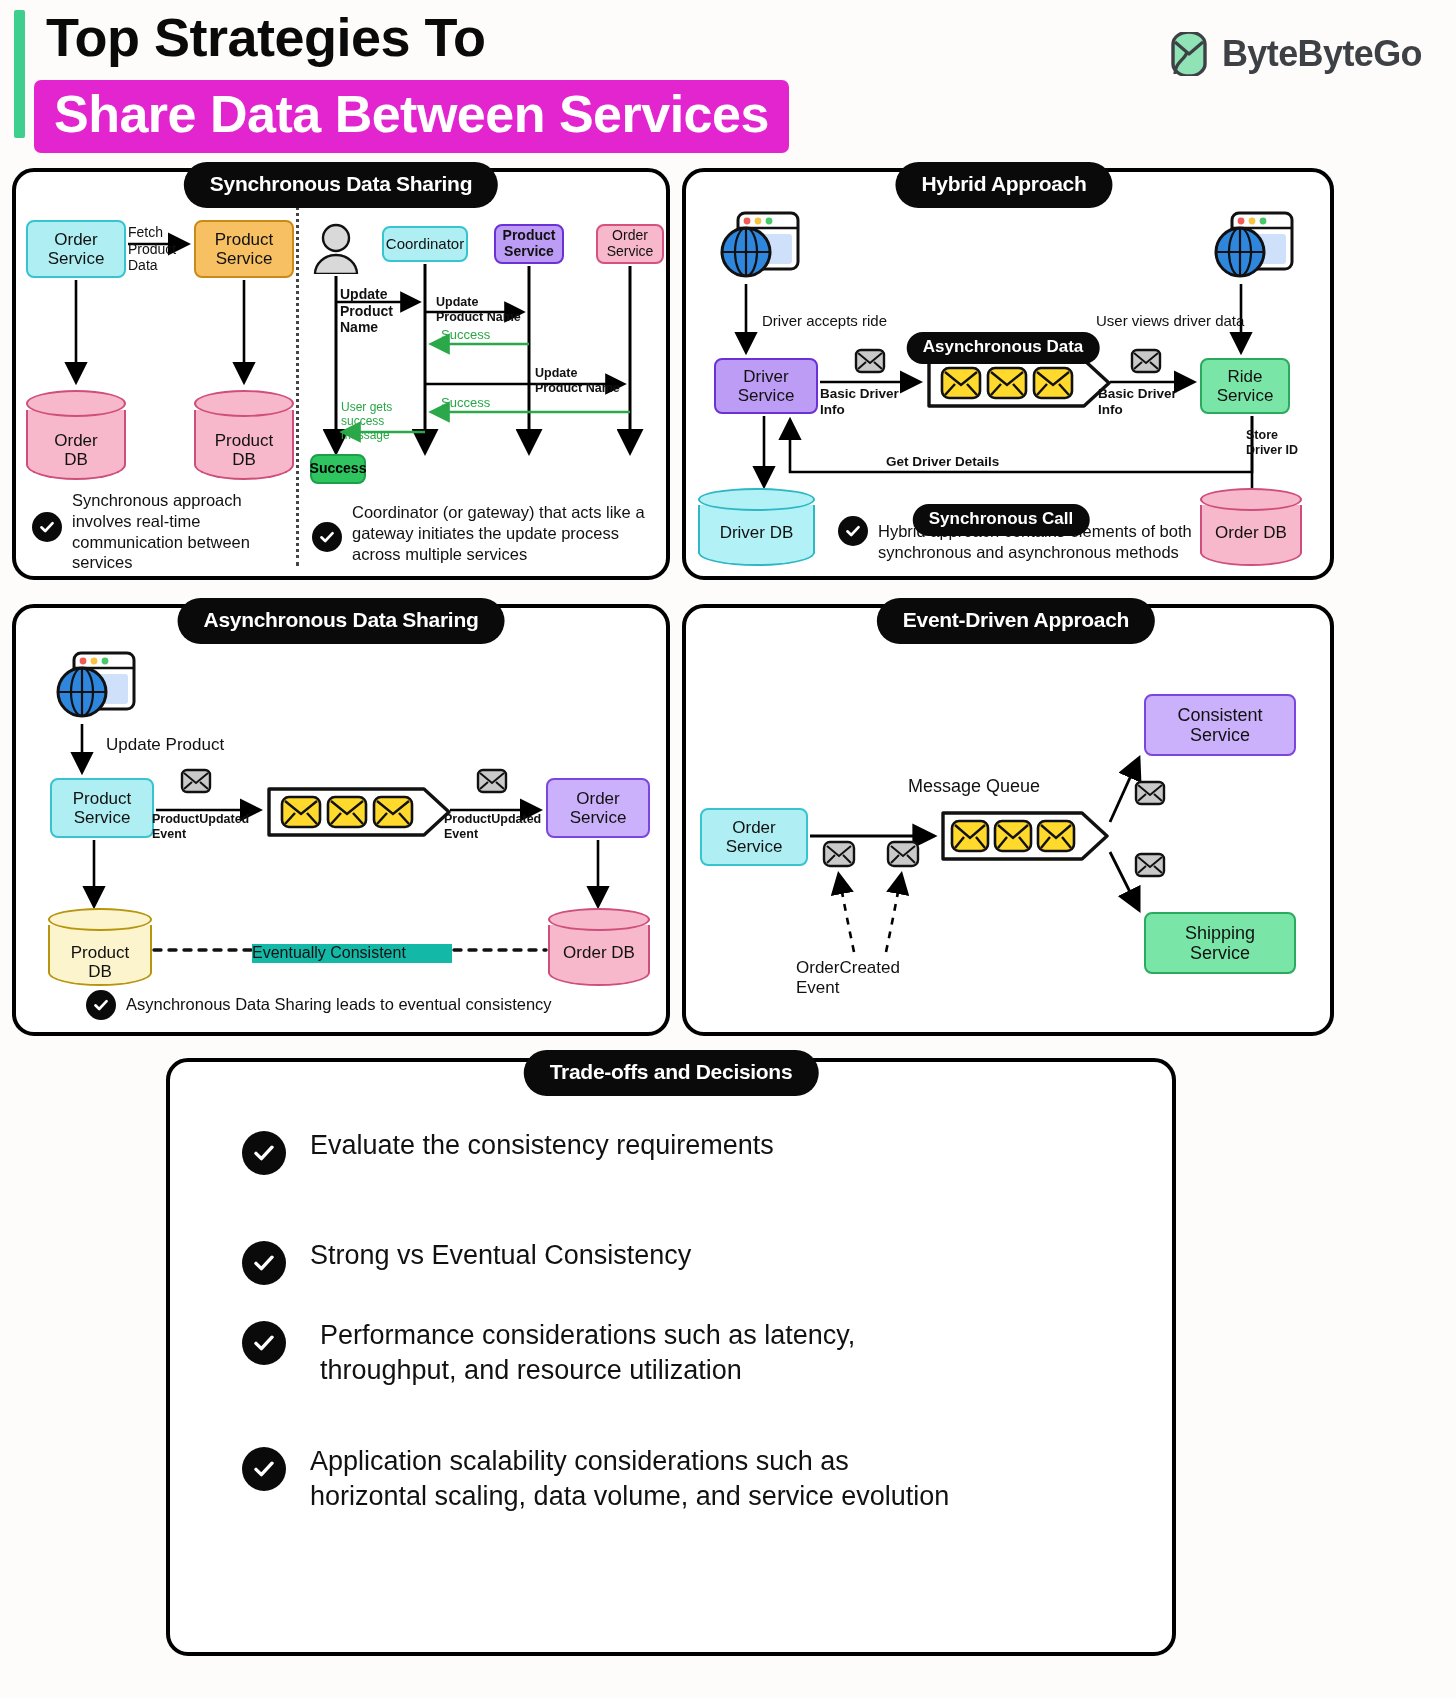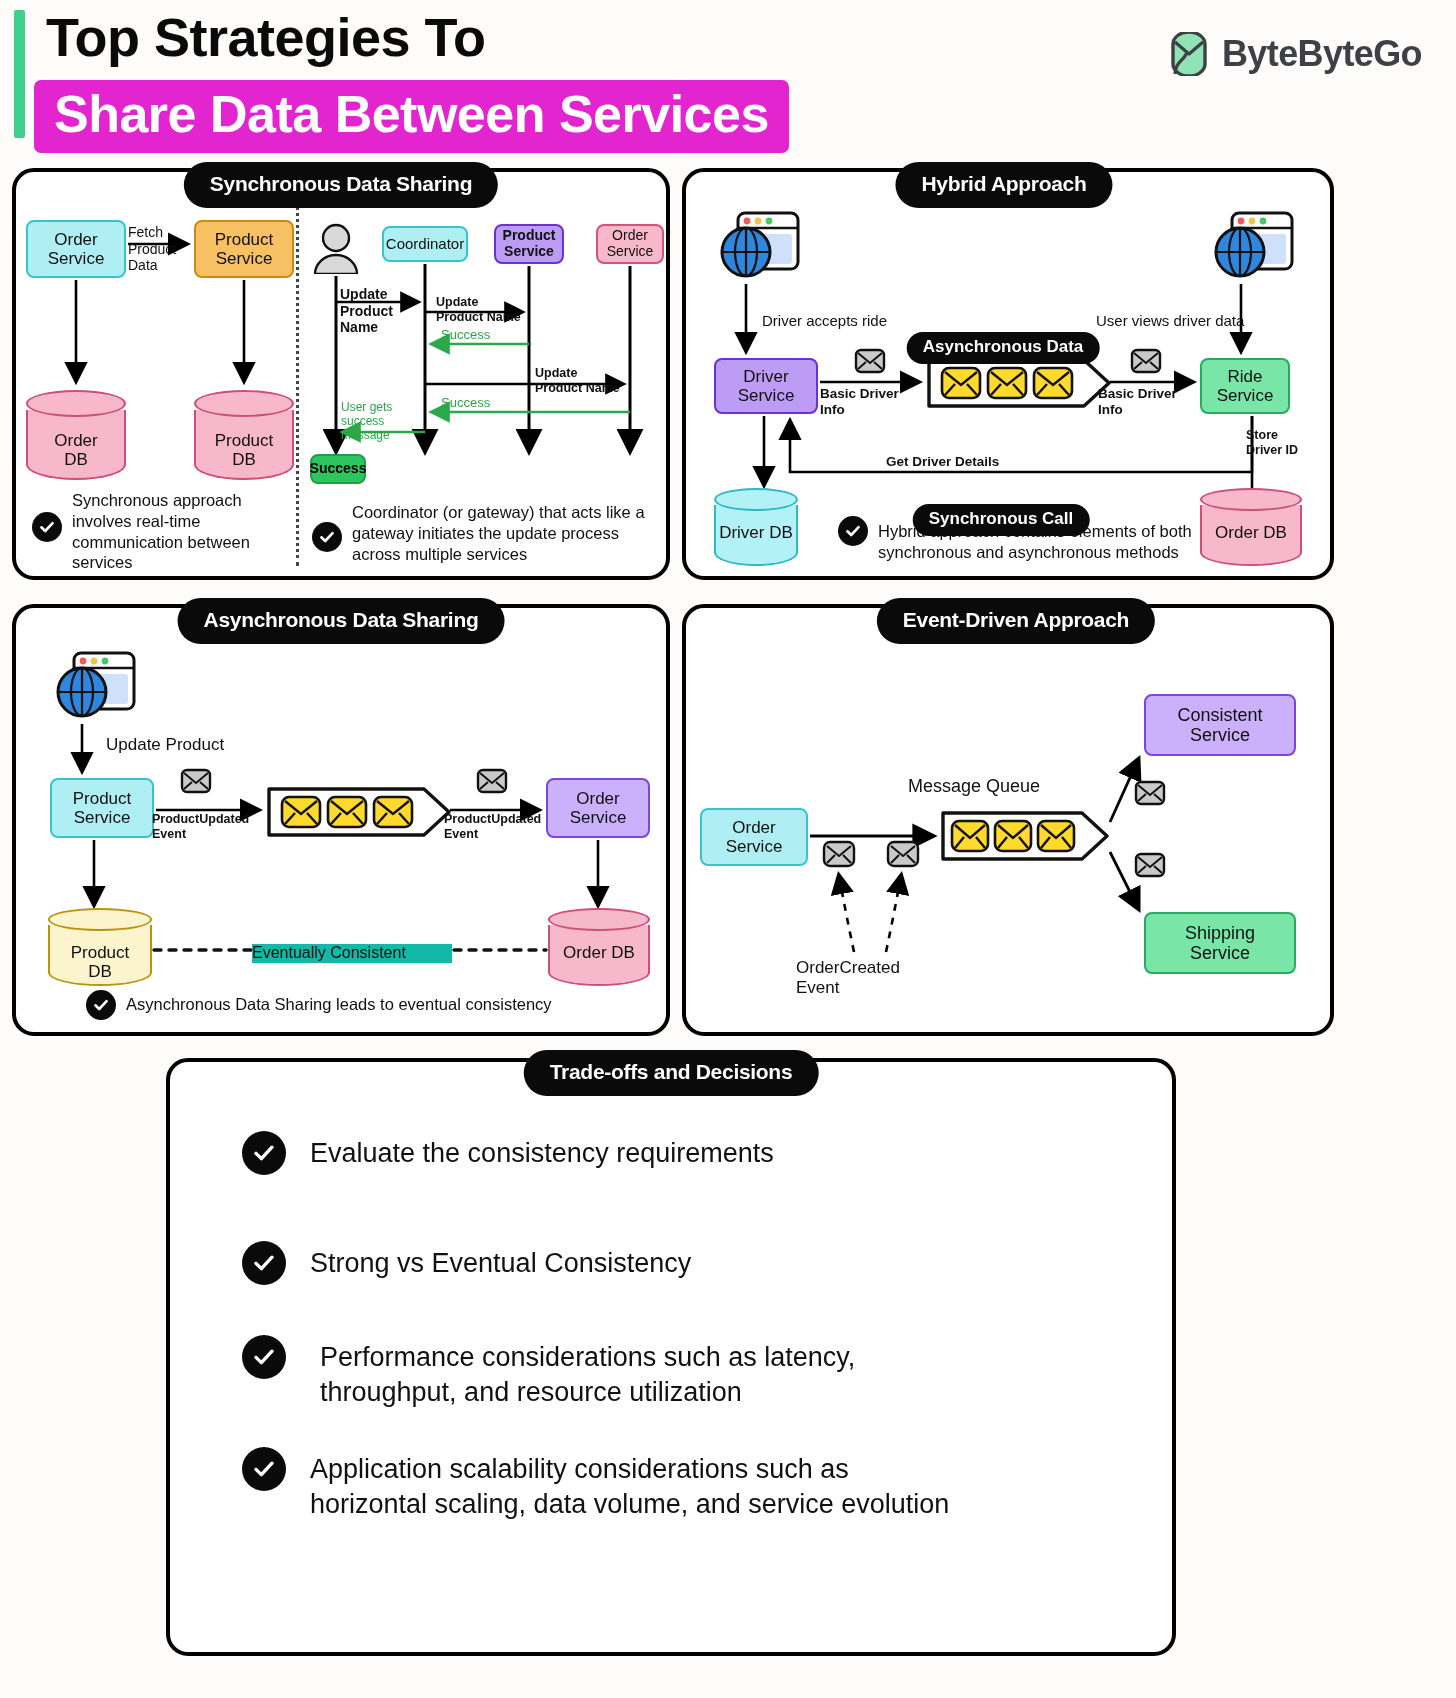--- a/index.html
+++ b/index.html
@@ -122,21 +122,21 @@
 
   
   .env { position:absolute; z-index:4; }
   
   .browser { position:absolute; z-index:3; }
   
   .person { position:absolute; z-index:3; }
 
   
   .to-item { position:absolute; display:flex; align-items:flex-start; gap:24px; }
-  .to-text { font-size:27px; line-height:1.3; color:#111;margin-top:8px; }
+  .to-text { font-size:27px; line-height:1.3; color:#111; }
 
   .divider-dotted {
     position:absolute; border-left:3px dotted #444; z-index:1;
   }
 </style>
 </head>
 <body>
 
 <div class="header">
   <div class="accent-bar"></div>
@@ -359,21 +359,21 @@
     <line x1="60" y1="112" x2="60" y2="178" stroke="#000" stroke-width="2.6" marker-end="url(#ah)"></line>
     <line x1="555" y1="112" x2="555" y2="178" stroke="#000" stroke-width="2.6" marker-end="url(#ah)"></line>
     <line x1="134" y1="210" x2="232" y2="210" stroke="#000" stroke-width="2.6" marker-end="url(#ah)"></line>
     <line x1="424" y1="210" x2="506" y2="210" stroke="#000" stroke-width="2.6" marker-end="url(#ah)"></line>
     <line x1="78" y1="244" x2="78" y2="312" stroke="#000" stroke-width="2.6" marker-end="url(#ah)"></line>
 
     <path d="M566 244 L566 300 L104 300 L104 250" fill="none" stroke="#000" stroke-width="2.6" marker-end="url(#ah)"></path>
     <line x1="566" y1="244" x2="566" y2="318" stroke="#000" stroke-width="2.6"></line>
   </svg>
 
-  <div class="db db-cyan" style="left:28px; top:316px; width:84px; height:78px;">
+  <div class="db db-cyan" style="left:12px; top:316px; width:117px; height:78px;">
     <div class="body"></div>
       <div class="top"></div>
     <div class="label">Driver DB</div>
   </div>
   <div class="db db-pink" style="left:514px; top:316px; width:102px; height:78px;">
     <div class="body"></div>
       <div class="top"></div>
     <div class="label">Order DB</div>
   </div>
 
@@ -580,21 +580,21 @@
 
   <div class="to-item" style="left:72px; top:176px;">
     <span class="check" style="position:relative; left:0; top:3px; width:44px; height:44px; flex:none;">
       <svg width="26" height="26" viewBox="0 0 26 26">
           <path d="M5 13.4 L10.4 18.6 L21 7.2" fill="none" stroke="#fff" stroke-width="3.4" stroke-linecap="round" stroke-linejoin="round"></path>
         </svg>
     </span>
     <span class="to-text" style="white-space:pre-line">Strong vs Eventual Consistency</span>
   </div>
 
-  <div class="to-item" style="left:72px; top:270px;gap:34px;">
+  <div class="to-item" style="left:72px; top:256px;gap:34px;">
     <span class="check" style="position:relative; left:0; top:3px; width:44px; height:44px; flex:none;">
       <svg width="26" height="26" viewBox="0 0 26 26">
           <path d="M5 13.4 L10.4 18.6 L21 7.2" fill="none" stroke="#fff" stroke-width="3.4" stroke-linecap="round" stroke-linejoin="round"></path>
         </svg>
     </span>
     <span class="to-text" style="white-space:pre-line">Performance considerations such as latency,
 throughput, and resource utilization</span>
   </div>
 
   <div class="to-item" style="left:72px; top:382px;">

